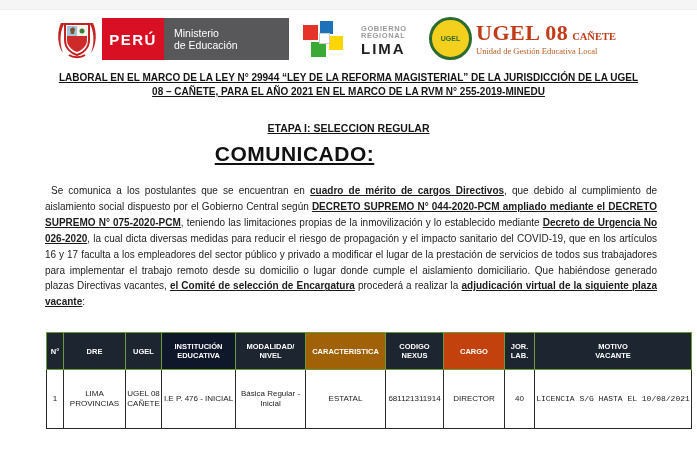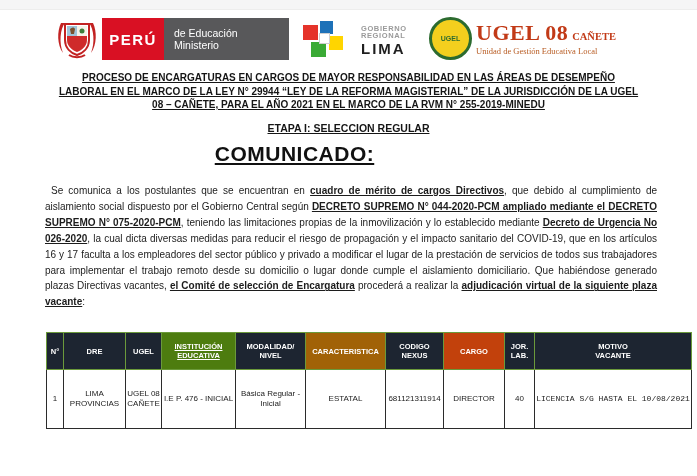--- a/index.html
+++ b/index.html
@@ -79,22 +79,22 @@
         <rect x="12" y="9" width="10" height="10" fill="#9fc3d8"></rect>
         <rect x="22" y="9" width="10" height="10" fill="#f5f2e8"></rect>
         <path d="M12 19 h20 v4 c0 6 -5 10 -10 12 c-5 -2 -10 -6 -10 -12 Z" fill="#cf2a2a"></path>
         <circle cx="27" cy="14" r="2.5" fill="#3e7d3a"></circle>
         <path d="M15 12 c2 -2 4 -2 5 0 l-1 5 h-3 Z" fill="#7a5230"></path>
         <path d="M14 38 c4 3 12 3 16 0" stroke="#c22222" stroke-width="2" fill="none"></path>
       </svg>
     </div>
     <div class="peru-box" style="background: rgb(217, 16, 35);">PERÚ</div>
     <div class="ministry-box" style="background: rgb(88, 88, 90);">
+      <span>Ministerio</span>
       <span>de Educación</span>
-      <span>Ministerio</span>
     </div>
   </div>
 
   <div class="gore">
     <div class="gore-squares">
       <i class="gq1" style="background: rgb(229, 51, 42);"></i>
         <i class="gq2" style="background: rgb(29, 113, 184);"></i>
         <i class="gq3" style="background: rgb(255, 213, 0);"></i>
         <i class="gq4" style="background: rgb(58, 170, 53);"></i>
         <i class="gq5"></i>
@@ -112,21 +112,20 @@
       <div class="ugel-title-row">
         <span class="ugel-name" style="color: rgb(194, 58, 23);">UGEL 08</span>
         <span class="ugel-prov" style="color: rgb(194, 58, 23);">CAÑETE</span>
       </div>
       <div class="ugel-sub" style="color: rgb(184, 92, 35);">Unidad de Gestión Educativa Local</div>
     </div>
   </div>
 </div>
 
 <div class="title-block">
-  <div class="title-line">PROCESO DE ENCARGATURAS EN CARGOS DE MAYOR RESPONSABILIDAD EN LAS ÁREAS DE DESEMPEÑO</div>
   <div class="title-line">LABORAL EN EL MARCO DE LA LEY N° 29944 “LEY DE LA REFORMA MAGISTERIAL” DE LA JURISDICCIÓN DE LA UGEL</div>
   <div class="title-line">08 – CAÑETE, PARA EL AÑO 2021 EN EL MARCO DE LA RVM N° 255-2019-MINEDU</div>
 </div>
 
 <div class="stage">ETAPA I: SELECCION REGULAR</div>
 <div class="communique">COMUNICADO:</div>
 
 <div class="para"><span>Se comunica a los postulantes que se encuentran en </span><span style="font-weight: 700; text-decoration: underline;">cuadro de mérito de cargos Directivos</span><span>, que debido al cumplimiento de aislamiento social dispuesto por el Gobierno Central según </span><span style="font-weight: 700; text-decoration: underline;">DECRETO SUPREMO N° 044-2020-PCM ampliado mediante el DECRETO SUPREMO N° 075-2020-PCM</span><span>, teniendo las limitaciones propias de la inmovilización y lo establecido mediante </span><span style="font-weight: 700; text-decoration: underline;">Decreto de Urgencia No 026-2020</span><span>, la cual dicta diversas medidas para reducir el riesgo de propagación y el impacto sanitario del COVID-19, que en los artículos 16 y 17 faculta a los empleadores del sector público y privado a modificar el lugar de la prestación de servicios de todos sus trabajadores para implementar el trabajo remoto desde su domicilio o lugar donde cumple el aislamiento domiciliario. Que habiéndose generado plazas Directivas vacantes, </span><span style="font-weight: 700; text-decoration: underline;">el Comité de selección de Encargatura</span><span> procederá a realizar la </span><span style="font-weight: 700; text-decoration: underline;">adjudicación virtual de la siguiente plaza vacante</span><span>:</span></div>
 
 <table class="plaza-table">
@@ -140,21 +139,21 @@
     <col style="width:58px">
       <col style="width:61px">
       <col style="width:30px">
     <col style="width:157px">
   </colgroup>
   <thead>
     <tr>
       <th style="background: rgb(29, 37, 49); border: 1px solid rgb(107, 154, 59);">N°</th>
       <th style="background: rgb(29, 37, 49); border: 1px solid rgb(107, 154, 59);">DRE</th>
       <th style="background: rgb(29, 37, 49); border: 1px solid rgb(107, 154, 59);">UGEL</th>
-      <th style="background: #4d7c0f; border: 1px solid rgb(107, 154, 59); text-decoration: underline;">INSTITUCIÓN EDUCATIVA</th>
+      <th style="background: #0f172a; border: 1px solid rgb(107, 154, 59);">INSTITUCIÓN EDUCATIVA</th>
       <th style="background: rgb(29, 37, 49); border: 1px solid rgb(107, 154, 59);">MODALIDAD/ NIVEL</th>
       <th style="background: #a16207; border: 1px solid rgb(107, 154, 59);">CARACTERISTICA</th>
       <th style="background: rgb(29, 37, 49); border: 1px solid rgb(107, 154, 59);">CODIGO NEXUS</th>
       <th style="background: #c2410c; border: 1px solid rgb(107, 154, 59);">CARGO</th>
       <th style="background: rgb(29, 37, 49); border: 1px solid rgb(107, 154, 59);">JOR. LAB.</th>
       <th style="background: rgb(29, 37, 49); border: 1px solid rgb(107, 154, 59);"><span class="hdr-narrow">MOTIVO VACANTE</span></th>
     </tr>
   </thead>
   <tbody>
     <tr>

